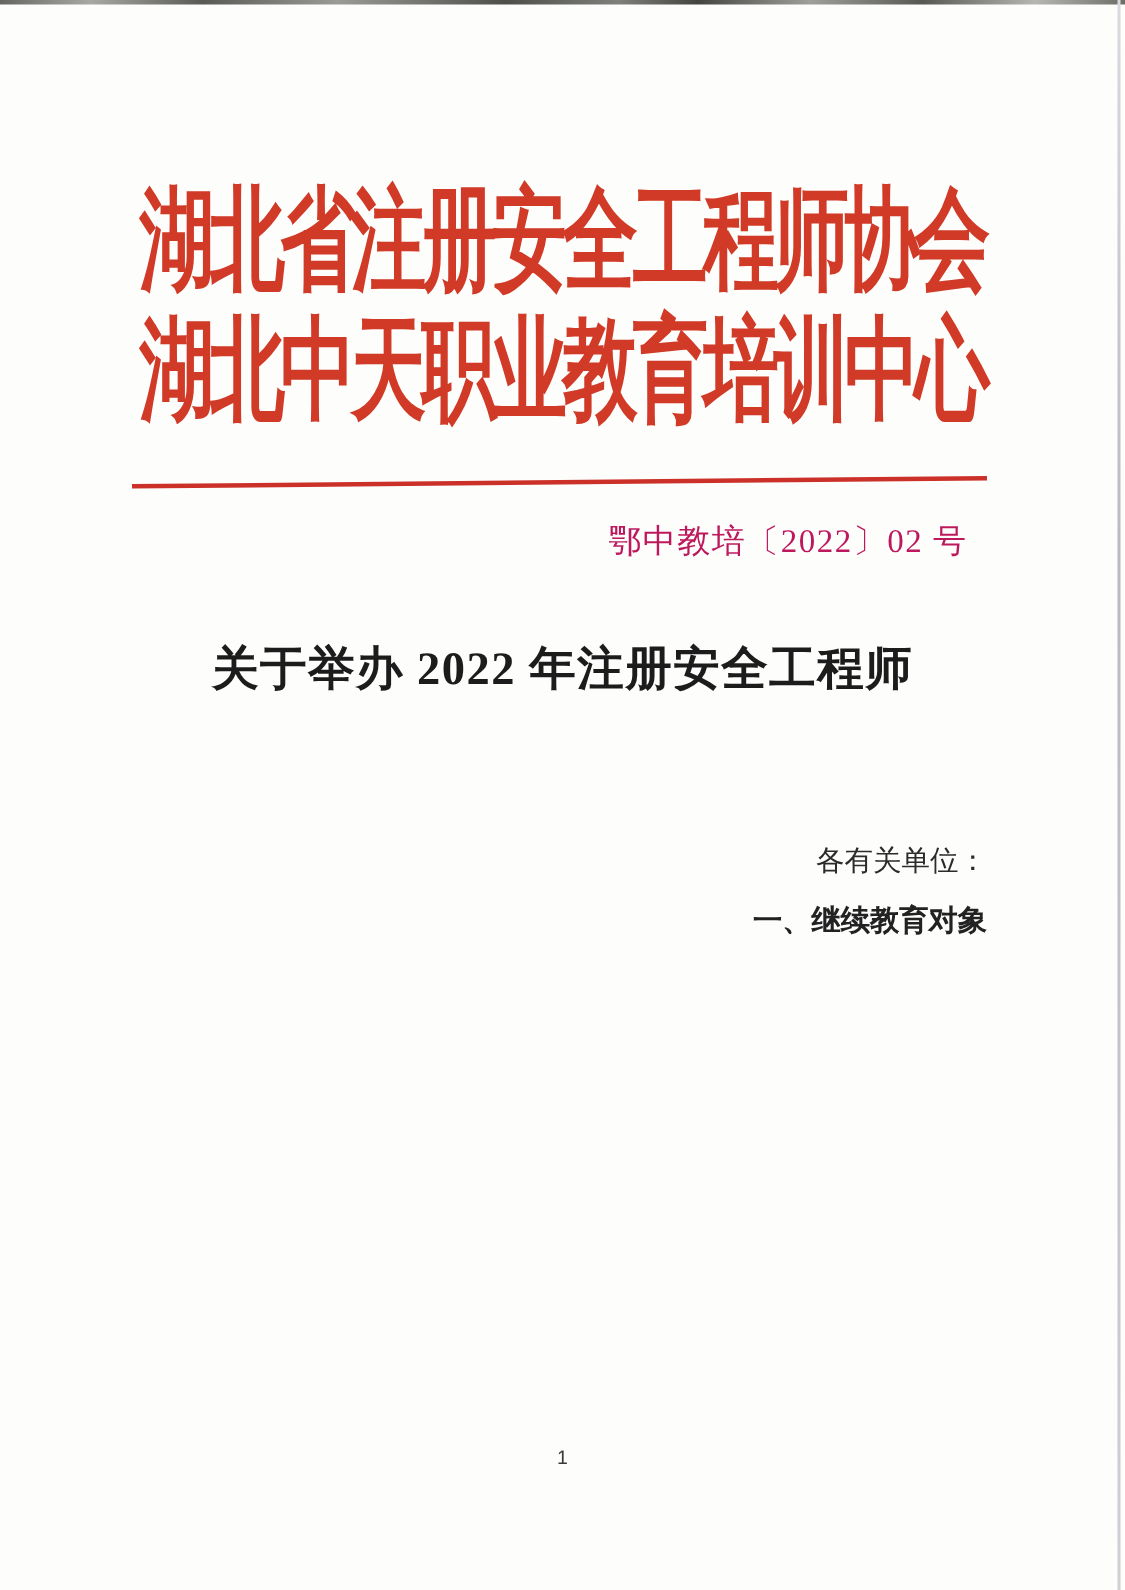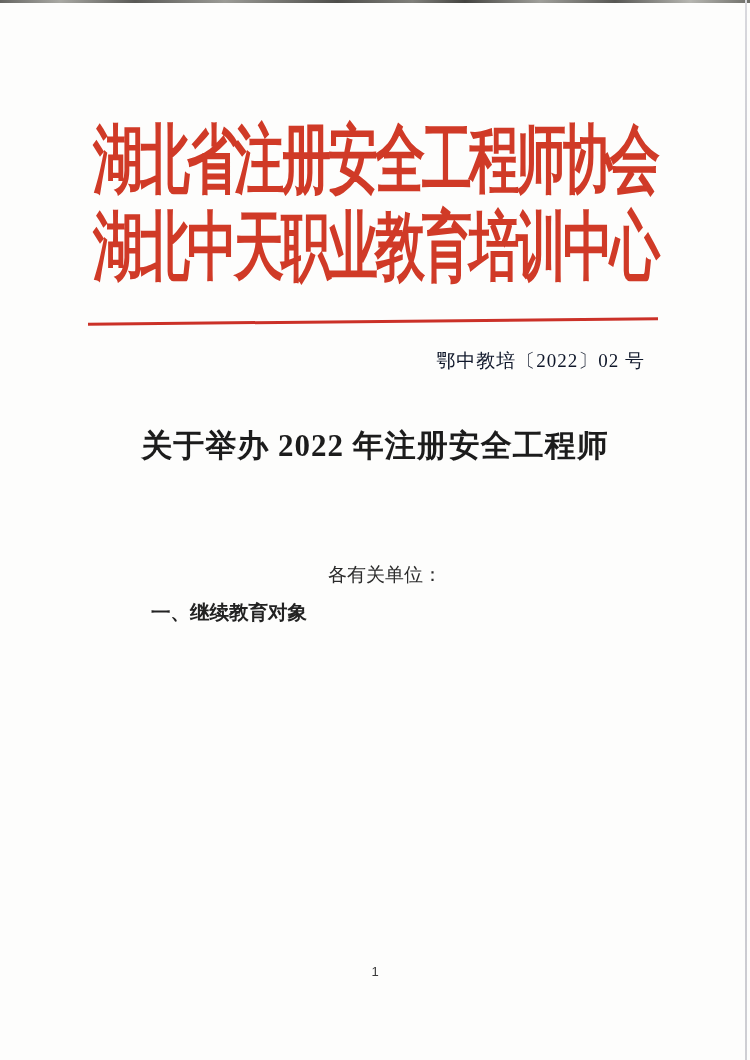--- a/index.html
+++ b/index.html
@@ -42,22 +42,22 @@
   }
 
   .red-rule {
     position: absolute; top: 320px; left: 88px; width: 570px; height: 3px;
     background: #cb3128;
     transform: rotate(-0.55deg);
   }
 
   .doc-number {
     position: absolute; top: 347px; right: 105px;
-    font-size: 19px; line-height: 28px;
-    color: #0f172a;
+    font-size: 22px; line-height: 28px;
+    color: #be185d;
     letter-spacing: 1px;
     white-space: nowrap;
     font-family: Liberation Serif, serif;
   }
 
   .title {
     position: absolute; top: 420px; left: 0; width: 750px;
     margin: 0;
     text-align: center;
     font-size: 31px; font-weight: bold;
@@ -68,29 +68,29 @@
   .title-line { display: block; }
 
   .body-block {
     position: absolute; top: 556px; left: 112px; width: 546px;
     font-size: 19px;
     line-height: 38.6px;
     color: #2b2b2b;
     text-align: justify;
   }
   .body-block p { margin: 0; }
-  .salutation { text-align: center; }
+  .salutation { text-align: right; }
   .para { text-indent: 2em; }
   .section-heading {
     text-indent: 2em;
-    font-family: Liberation Mono, monospace;
+    font-family: Liberation Sans, sans-serif;
     font-weight: bold;
     font-size: 19.5px;
     color: #222;
-    text-align: left;
+    text-align: right;
   }
 
   .page-number {
     position: absolute; top: 964px; left: 0; width: 750px;
     text-align: center;
     font-size: 13px; color: #3a3a3a;
     font-family: "Liberation Sans", "DejaVu Sans", sans-serif;
   }
 </style>
 </head>

